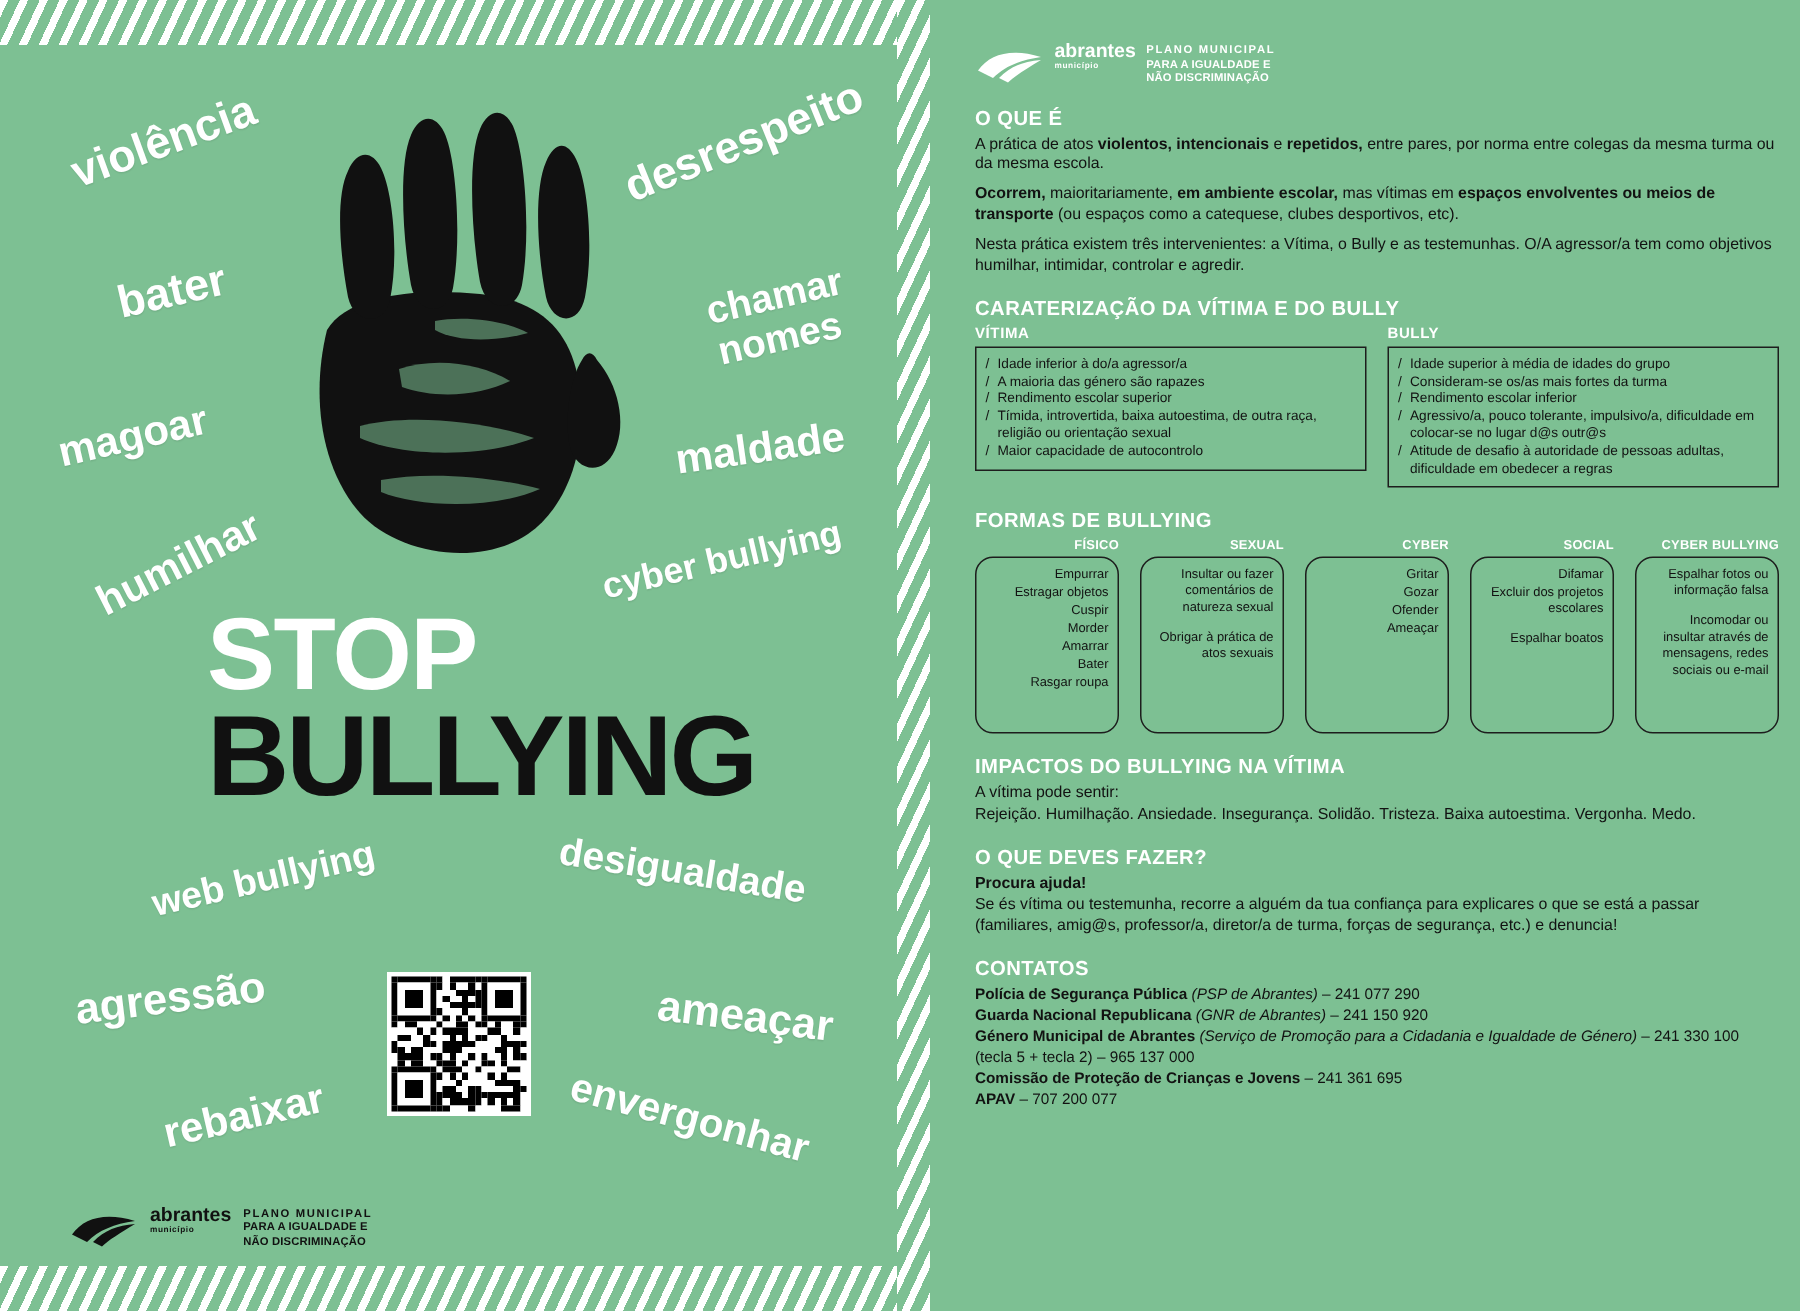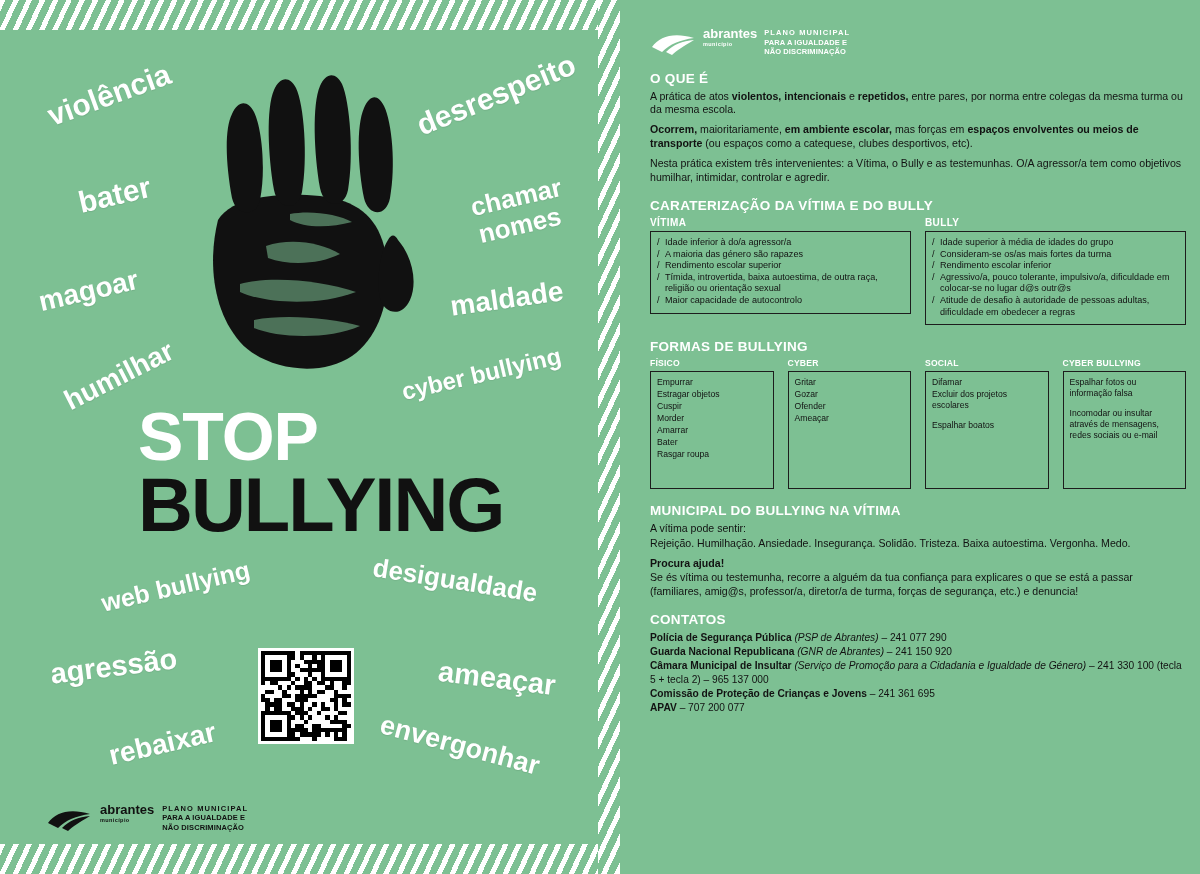--- a/index.html
+++ b/index.html
@@ -111,24 +111,24 @@
     font-size:9.1px; line-height:11.6px; color:#121212;
   }
   .box ul { margin:0; padding:0; list-style:none; }
   .box ul li { position:relative; padding-left:8px; margin-bottom:0px; }
   .box ul li:before { content:"/"; position:absolute; left:0; top:0; }
 
   #vitima-bully { display:flex; gap:14px; }
   #vitima-bully > div { flex:1; }
 
   
-  #formas { display:flex; gap:14px; }
+  #formas { display:flex; gap:14px;text-align:right; }
   .forma { flex:1; }
   .forma .subhead { font-size:8.6px; letter-spacing:.2px; }
-  .forma .box { min-height:118px; font-size:8.6px; line-height:11px; }
+  .forma .box { min-height:118px; font-size:8.6px; line-height:11px;border-radius:12px; }
   .forma .box div { margin-bottom:1px; }
   .forma .box .gap { height:7px; }
 
   .contact-list { font-size:10.2px; line-height:14px; color:#121212; }
   .contact-list div b { font-weight:bold; }
   .contact-list i { font-style:italic; }
 </style>
 </head>
 <body>
 
@@ -671,21 +671,21 @@
           <div>NÃO DISCRIMINAÇÃO</div>
         </div>
       </div>
     </div>
 
     <h2 class="sec">O QUE É</h2>
     <p class="body">
       <span>A prática de atos </span><b>violentos, intencionais</b><span> e </span><b>repetidos,</b><span> entre pares, por norma entre colegas da mesma turma ou da mesma escola.</span>
     </p>
     <p class="body">
-      <b>Ocorrem,</b><span> maioritariamente, </span><b>em ambiente escolar,</b><span> mas forças em </span><b>espaços envolventes ou meios de transporte</b><span> (ou espaços como a catequese, clubes desportivos, etc).</span>
+      <b>Ocorrem,</b><span> maioritariamente, </span><b>em ambiente escolar,</b><span> mas vítimas em </span><b>espaços envolventes ou meios de transporte</b><span> (ou espaços como a catequese, clubes desportivos, etc).</span>
     </p>
     <p class="body">Nesta prática existem três intervenientes: a Vítima, o Bully e as testemunhas. O/A agressor/a tem como objetivos humilhar, intimidar, controlar e agredir.</p>
 
     <h2 class="sec">CARATERIZAÇÃO DA VÍTIMA E DO BULLY</h2>
     <div id="vitima-bully">
       <div>
         <div class="subhead">VÍTIMA</div>
         <div class="box">
             <ul id="vitima-list">
               <li>Idade inferior à do/a agressor/a</li>
@@ -718,20 +718,28 @@
             <div>Empurrar</div>
             <div>Estragar objetos</div>
             <div>Cuspir</div>
             <div>Morder</div>
             <div>Amarrar</div>
             <div>Bater</div>
             <div>Rasgar roupa</div>
           </div>
         </div>
         <div class="forma">
+          <div class="subhead">SEXUAL</div>
+          <div class="box">
+            <div>Insultar ou fazer comentários de natureza sexual</div>
+            <div class="gap"></div>
+            <div>Obrigar à prática de atos sexuais</div>
+          </div>
+        </div>
+        <div class="forma">
           <div class="subhead">CYBER</div>
           <div class="box">
             <div>Gritar</div>
             <div>Gozar</div>
             <div>Ofender</div>
             <div>Ameaçar</div>
           </div>
         </div>
         <div class="forma">
           <div class="subhead">SOCIAL</div>
@@ -745,29 +753,30 @@
         <div class="forma">
           <div class="subhead">CYBER BULLYING</div>
           <div class="box">
             <div>Espalhar fotos ou informação falsa</div>
             <div class="gap"></div>
             <div>Incomodar ou insultar através de mensagens, redes sociais ou e-mail</div>
           </div>
         </div>
       </div>
 
-    <h2 class="sec">MUNICIPAL DO BULLYING NA VÍTIMA</h2>
+    <h2 class="sec">IMPACTOS DO BULLYING NA VÍTIMA</h2>
     <p class="body" style="margin-bottom:1px">A vítima pode sentir:</p>
     <p class="body">Rejeição. Humilhação. Ansiedade. Insegurança. Solidão. Tristeza. Baixa autoestima. Vergonha. Medo.</p>
 
+    <h2 class="sec">O QUE DEVES FAZER?</h2>
     <p class="body" style="margin-bottom:1px"><b>Procura ajuda!</b></p>
     <p class="body">Se és vítima ou testemunha, recorre a alguém da tua confiança para explicares o que se está a passar (familiares, amig@s, professor/a, diretor/a de turma, forças de segurança, etc.) e denuncia!</p>
 
     <h2 class="sec">CONTATOS</h2>
     <div class="contact-list" id="contatos">
         <div><b>Polícia de Segurança Pública</b> <i>(PSP de Abrantes)</i><span> – 241 077 290</span></div>
         <div><b>Guarda Nacional Republicana</b> <i>(GNR de Abrantes)</i><span> – 241 150 920</span></div>
-        <div><b>Câmara Municipal de Insultar</b> <i>(Serviço de Promoção para a Cidadania e Igualdade de Género)</i><span> – 241 330 100 (tecla 5 + tecla 2) – 965 137 000</span></div>
+        <div><b>Género Municipal de Abrantes</b> <i>(Serviço de Promoção para a Cidadania e Igualdade de Género)</i><span> – 241 330 100 (tecla 5 + tecla 2) – 965 137 000</span></div>
         <div><b>Comissão de Proteção de Crianças e Jovens</b><span> – 241 361 695</span></div>
         <div><b>APAV</b><span> – 707 200 077</span></div>
       </div>
   </div>
 </div>
 
 </body></html>

